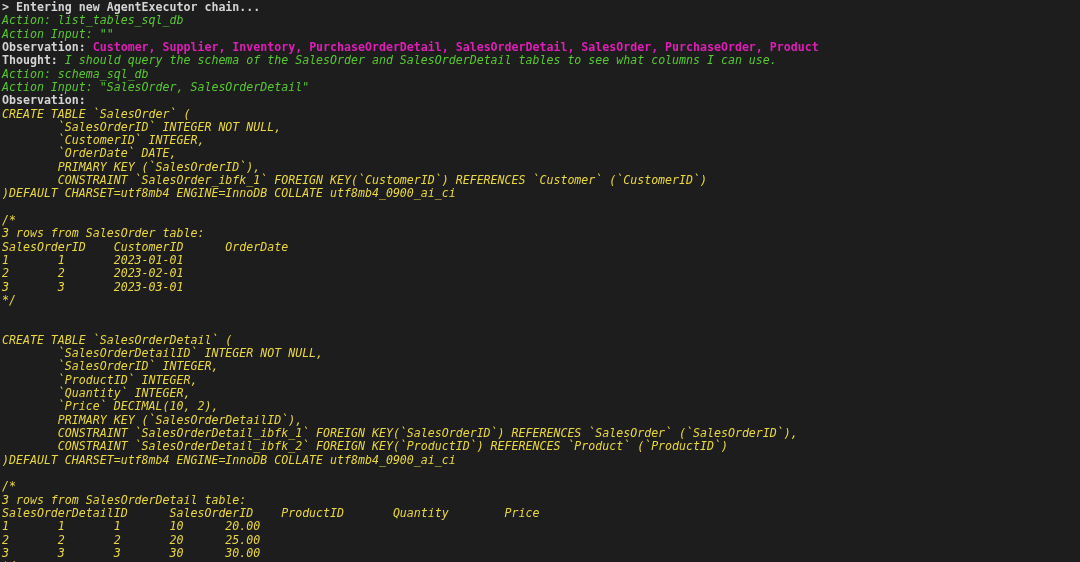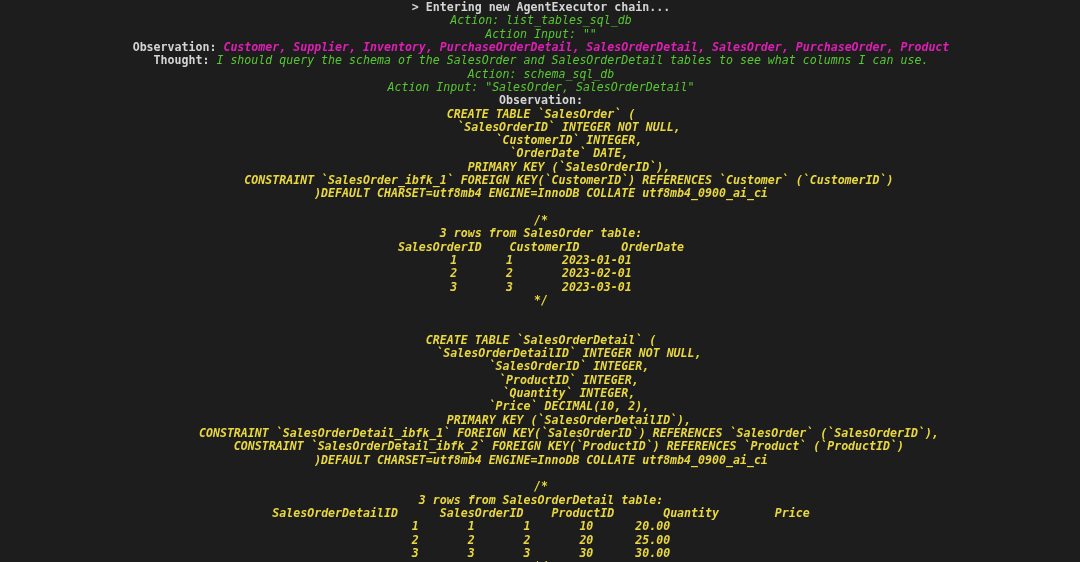--- a/index.html
+++ b/index.html
@@ -13,41 +13,40 @@
     overflow: hidden;
     font-family: "DejaVu Sans Mono", "Liberation Mono", monospace;
   }
   #terminal {
     width: 1080px;
     height: 562px;
     background: #1d1d1d;
     padding: 0;
     box-sizing: border-box;
     position: relative;
-    text-align: center;
   }
   #console-output {
     margin: 0;
     padding: 1px 0 0 2px;
     font-family: "DejaVu Sans Mono", "Liberation Mono", monospace;
     font-size: 11.6px;
     line-height: 13.32px;
     letter-spacing: 0px;
     white-space: pre;
     color: #d4d4d4;
     -webkit-font-smoothing: antialiased;
   }
   #console-output .ln {
     display: block;
     height: 13.32px;
     white-space: pre;
   }
   .c-plain  { color: #d4d4d4; font-weight: bold; font-style: normal; }
   .c-green  { color: #58c832; font-weight: normal; font-style: italic; }
-  .c-magenta{ color: #de1fb5; font-weight: bold; font-style: italic; }
-  .c-yellow { color: #ead83f; font-weight: bold; font-style: italic; margin-top: 33px; }
+  .c-magenta{ color: #de1fb5; font-weight: bold; }
+  .c-yellow { color: #ead83f; font-weight: normal; font-style: italic; margin-top: 33px; }
 </style>
 </head>
 <body>
 
 <div id="terminal">
   <pre id="console-output"><span class="ln"><span class="c-plain">&gt; Entering new AgentExecutor chain...</span></span><span class="ln"><span class="c-green">Action: list_tables_sql_db</span></span><span class="ln"><span class="c-green">Action Input: ""</span></span><span class="ln"><span class="c-plain">Observation: </span><span class="c-magenta">Customer, Supplier, Inventory, PurchaseOrderDetail, SalesOrderDetail, SalesOrder, PurchaseOrder, Product</span></span><span class="ln"><span class="c-plain">Thought: </span><span class="c-green">I should query the schema of the SalesOrder and SalesOrderDetail tables to see what columns I can use.</span></span><span class="ln"><span class="c-green">Action: schema_sql_db</span></span><span class="ln"><span class="c-green">Action Input: "SalesOrder, SalesOrderDetail"</span></span><span class="ln"><span class="c-plain">Observation:</span></span><span class="ln"><span class="c-yellow">CREATE TABLE `SalesOrder` (</span></span><span class="ln"><span class="c-yellow">        `SalesOrderID` INTEGER NOT NULL,</span></span><span class="ln"><span class="c-yellow">        `CustomerID` INTEGER,</span></span><span class="ln"><span class="c-yellow">        `OrderDate` DATE,</span></span><span class="ln"><span class="c-yellow">        PRIMARY KEY (`SalesOrderID`),</span></span><span class="ln"><span class="c-yellow">        CONSTRAINT `SalesOrder_ibfk_1` FOREIGN KEY(`CustomerID`) REFERENCES `Customer` (`CustomerID`)</span></span><span class="ln"><span class="c-yellow">)DEFAULT CHARSET=utf8mb4 ENGINE=InnoDB COLLATE utf8mb4_0900_ai_ci</span></span><span class="ln"><span class="c-yellow"></span></span><span class="ln"><span class="c-yellow">/*</span></span><span class="ln"><span class="c-yellow">3 rows from SalesOrder table:</span></span><span class="ln"><span class="c-yellow">SalesOrderID    CustomerID      OrderDate</span></span><span class="ln"><span class="c-yellow">1       1       2023-01-01</span></span><span class="ln"><span class="c-yellow">2       2       2023-02-01</span></span><span class="ln"><span class="c-yellow">3       3       2023-03-01</span></span><span class="ln"><span class="c-yellow">*/</span></span><span class="ln"><span class="c-yellow"></span></span><span class="ln"><span class="c-yellow"></span></span><span class="ln"><span class="c-yellow">CREATE TABLE `SalesOrderDetail` (</span></span><span class="ln"><span class="c-yellow">        `SalesOrderDetailID` INTEGER NOT NULL,</span></span><span class="ln"><span class="c-yellow">        `SalesOrderID` INTEGER,</span></span><span class="ln"><span class="c-yellow">        `ProductID` INTEGER,</span></span><span class="ln"><span class="c-yellow">        `Quantity` INTEGER,</span></span><span class="ln"><span class="c-yellow">        `Price` DECIMAL(10, 2),</span></span><span class="ln"><span class="c-yellow">        PRIMARY KEY (`SalesOrderDetailID`),</span></span><span class="ln"><span class="c-yellow">        CONSTRAINT `SalesOrderDetail_ibfk_1` FOREIGN KEY(`SalesOrderID`) REFERENCES `SalesOrder` (`SalesOrderID`),</span></span><span class="ln"><span class="c-yellow">        CONSTRAINT `SalesOrderDetail_ibfk_2` FOREIGN KEY(`ProductID`) REFERENCES `Product` (`ProductID`)</span></span><span class="ln"><span class="c-yellow">)DEFAULT CHARSET=utf8mb4 ENGINE=InnoDB COLLATE utf8mb4_0900_ai_ci</span></span><span class="ln"><span class="c-yellow"></span></span><span class="ln"><span class="c-yellow">/*</span></span><span class="ln"><span class="c-yellow">3 rows from SalesOrderDetail table:</span></span><span class="ln"><span class="c-yellow">SalesOrderDetailID      SalesOrderID    ProductID       Quantity        Price</span></span><span class="ln"><span class="c-yellow">1       1       1       10      20.00</span></span><span class="ln"><span class="c-yellow">2       2       2       20      25.00</span></span><span class="ln"><span class="c-yellow">3       3       3       30      30.00</span></span><span class="ln"><span class="c-yellow">*/</span></span></pre>
 </div>
 
 </body></html>

